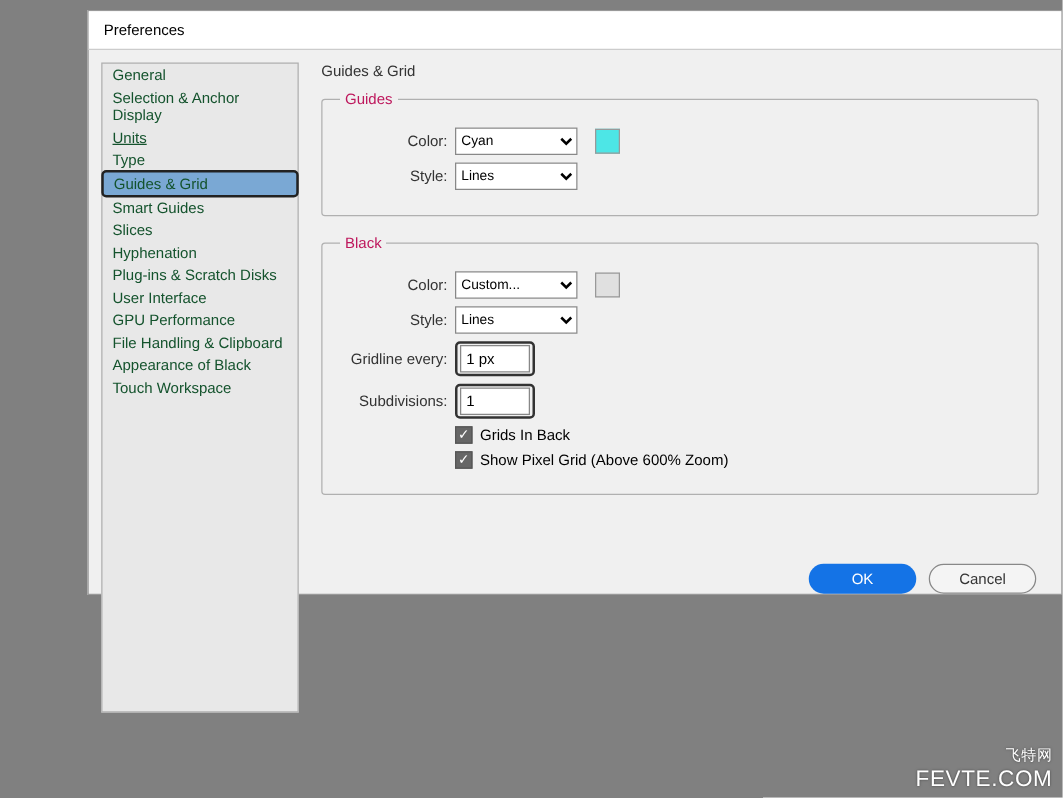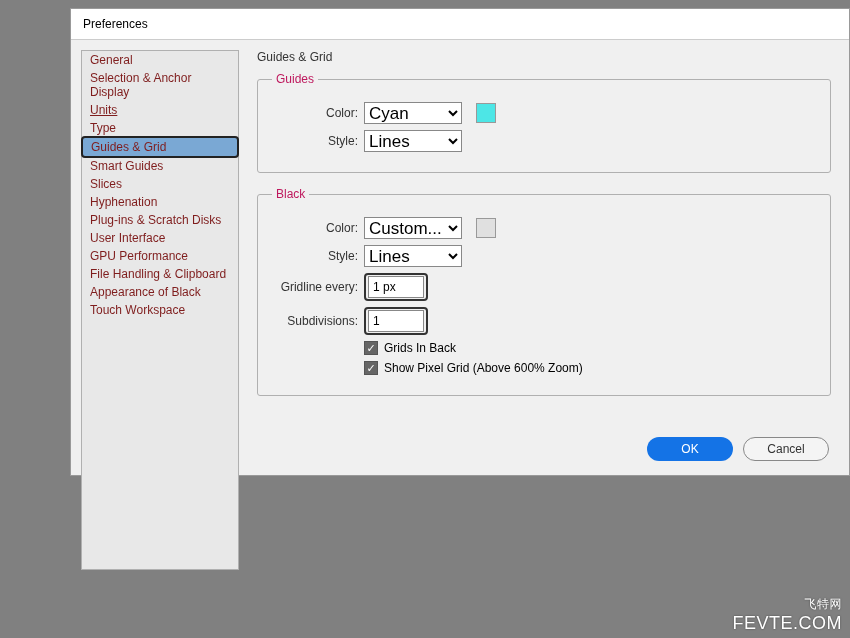--- a/index.html
+++ b/index.html
@@ -1,40 +1,40 @@
 <!DOCTYPE html>
 <html><head>
 <meta charset="utf-8">
 <style>
 * { box-sizing: border-box; margin: 0; padding: 0; font-family: Arial, sans-serif; }
 body { background: #808080; width: 850px; height: 638px; position: relative; }
 .dialog { position: absolute; left: 70px; top: 8px; width: 780px; height: 468px; background: #f0f0f0; border: 1px solid #999; }
 .titlebar { padding: 8px 12px; font-size: 12px; background: #fff; border-bottom: 1px solid #ccc; }
 .body { display: flex; padding: 10px; gap: 10px; height: 540px; }
 .sidebar { width: 158px; border: 1px solid #b0b0b0; background: #e8e8e8; }
-.sidebar-item { padding: 2px 8px; font-size: 12px; cursor: pointer; color: #7f1d1d; }
+.sidebar-item { padding: 2px 8px; font-size: 12px; cursor: pointer; color: #14532d; }
 .sidebar-item.selected { background: #7aa8d4; border: 2px solid #222; border-radius: 4px; margin: -1px; padding: 2px 8px; }
 .sidebar-item.underline { text-decoration: underline; }
 .content { flex: 1; padding: 0 8px; }
 .section-title { font-size: 12px; margin-bottom: 8px; color: #333; }
 fieldset { border: 1px solid #b0b0b0; border-radius: 3px; padding: 10px 14px 14px 14px; margin-bottom: 14px; }
 legend { font-size: 12px; padding: 0 4px; color: #be185d; }
 .row { display: flex; align-items: center; margin: 6px 0; gap: 6px; }
 .label { width: 86px; text-align: right; font-size: 12px; color: #333; }
-select { width: 98px; height: 22px; font-size: 17px; background: #fff; border: 1px solid #888; }
+select { width: 98px; height: 22px; font-size: 11px; background: #fff; border: 1px solid #888; }
 input[type=text] { width: 56px; height: 22px; font-size: 12px; background: #fff; border: 1px solid #888; padding: 0 4px; }
 .highlight-box { display: inline-flex; align-items: center; border: 2px solid #333; border-radius: 4px; padding: 1px 2px; }
 .swatch { width: 20px; height: 20px; border: 1px solid #999; display: inline-block; margin-left: 8px; }
 .swatch.cyan { background: #4de6e6; }
 .swatch.gray { background: #e0e0e0; }
 .check-row { display: flex; align-items: center; gap: 6px; margin: 6px 0 6px 92px; }
 .checkbox { width: 14px; height: 14px; border: 1px solid #555; background: #666; display: inline-flex; align-items: center; justify-content: center; }
 .checkbox .mark { color: #fff; font-size: 11px; line-height: 1; }
 .check-label { font-size: 12px; }
-.buttons { position: absolute; right: 20px; bottom: 14px; display: flex; gap: 10px; }
+.buttons { position: absolute; right: 20px; bottom: 0; display: flex; gap: 10px; }
 button { width: 86px; height: 24px; border-radius: 12px; font-size: 12px; border: 1px solid #888; cursor: pointer; }
 button.primary { background: #1473e6; color: #fff; border: none; }
 button.secondary { background: #f4f4f4; color: #333; }
 .watermark { position: absolute; right: 8px; bottom: 4px; font-size: 18px; color: #fff; font-weight: 500; text-shadow: 0 0 2px rgba(0,0,0,0.5); letter-spacing: 0.5px; }
 .watermark .cn { font-size: 12px; display: block; text-align: right; }
 </style>
 </head>
 <body>
 
 <div class="dialog">

